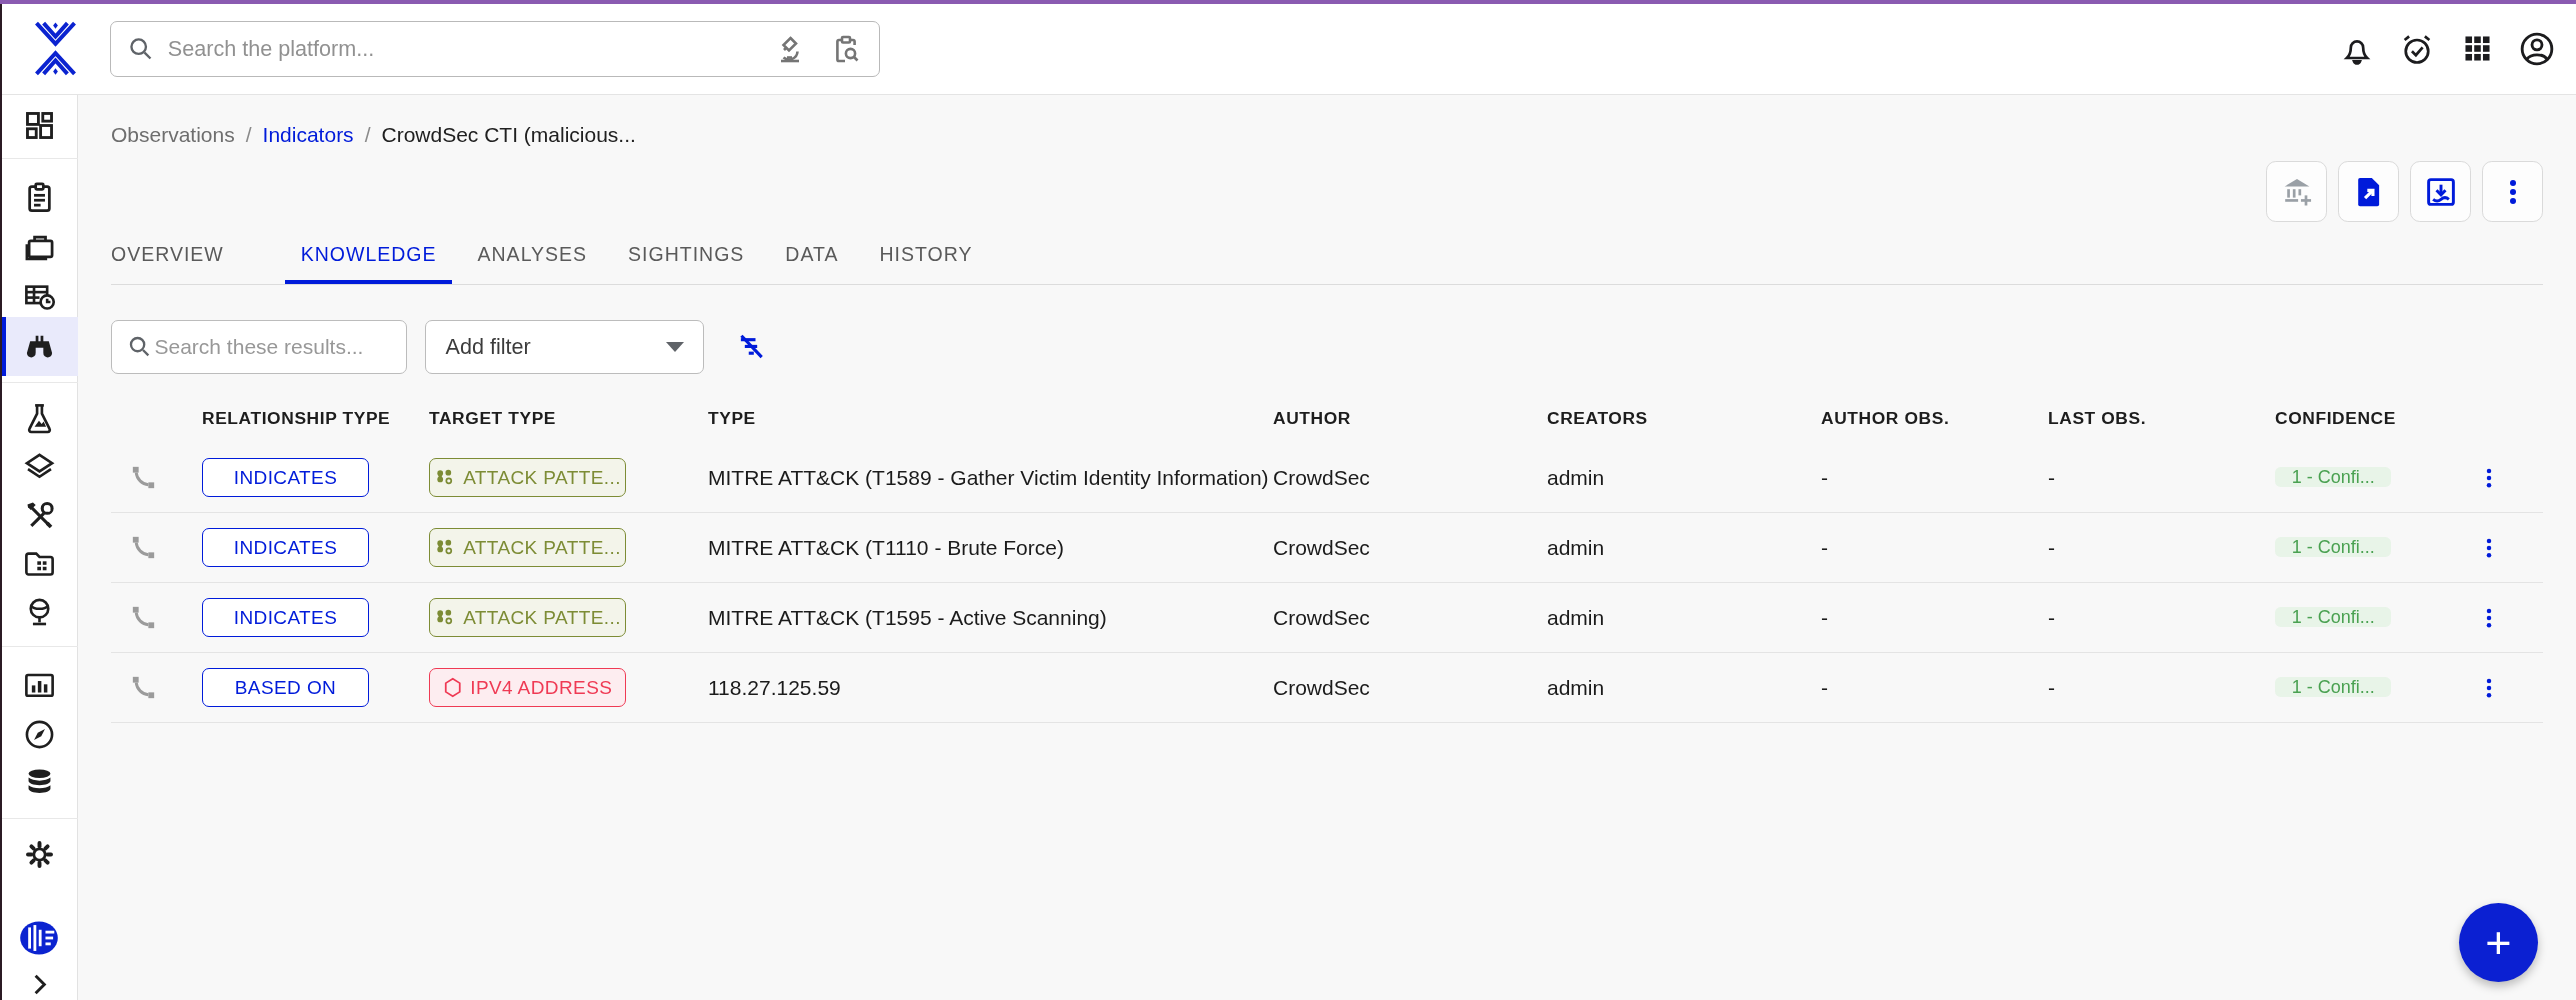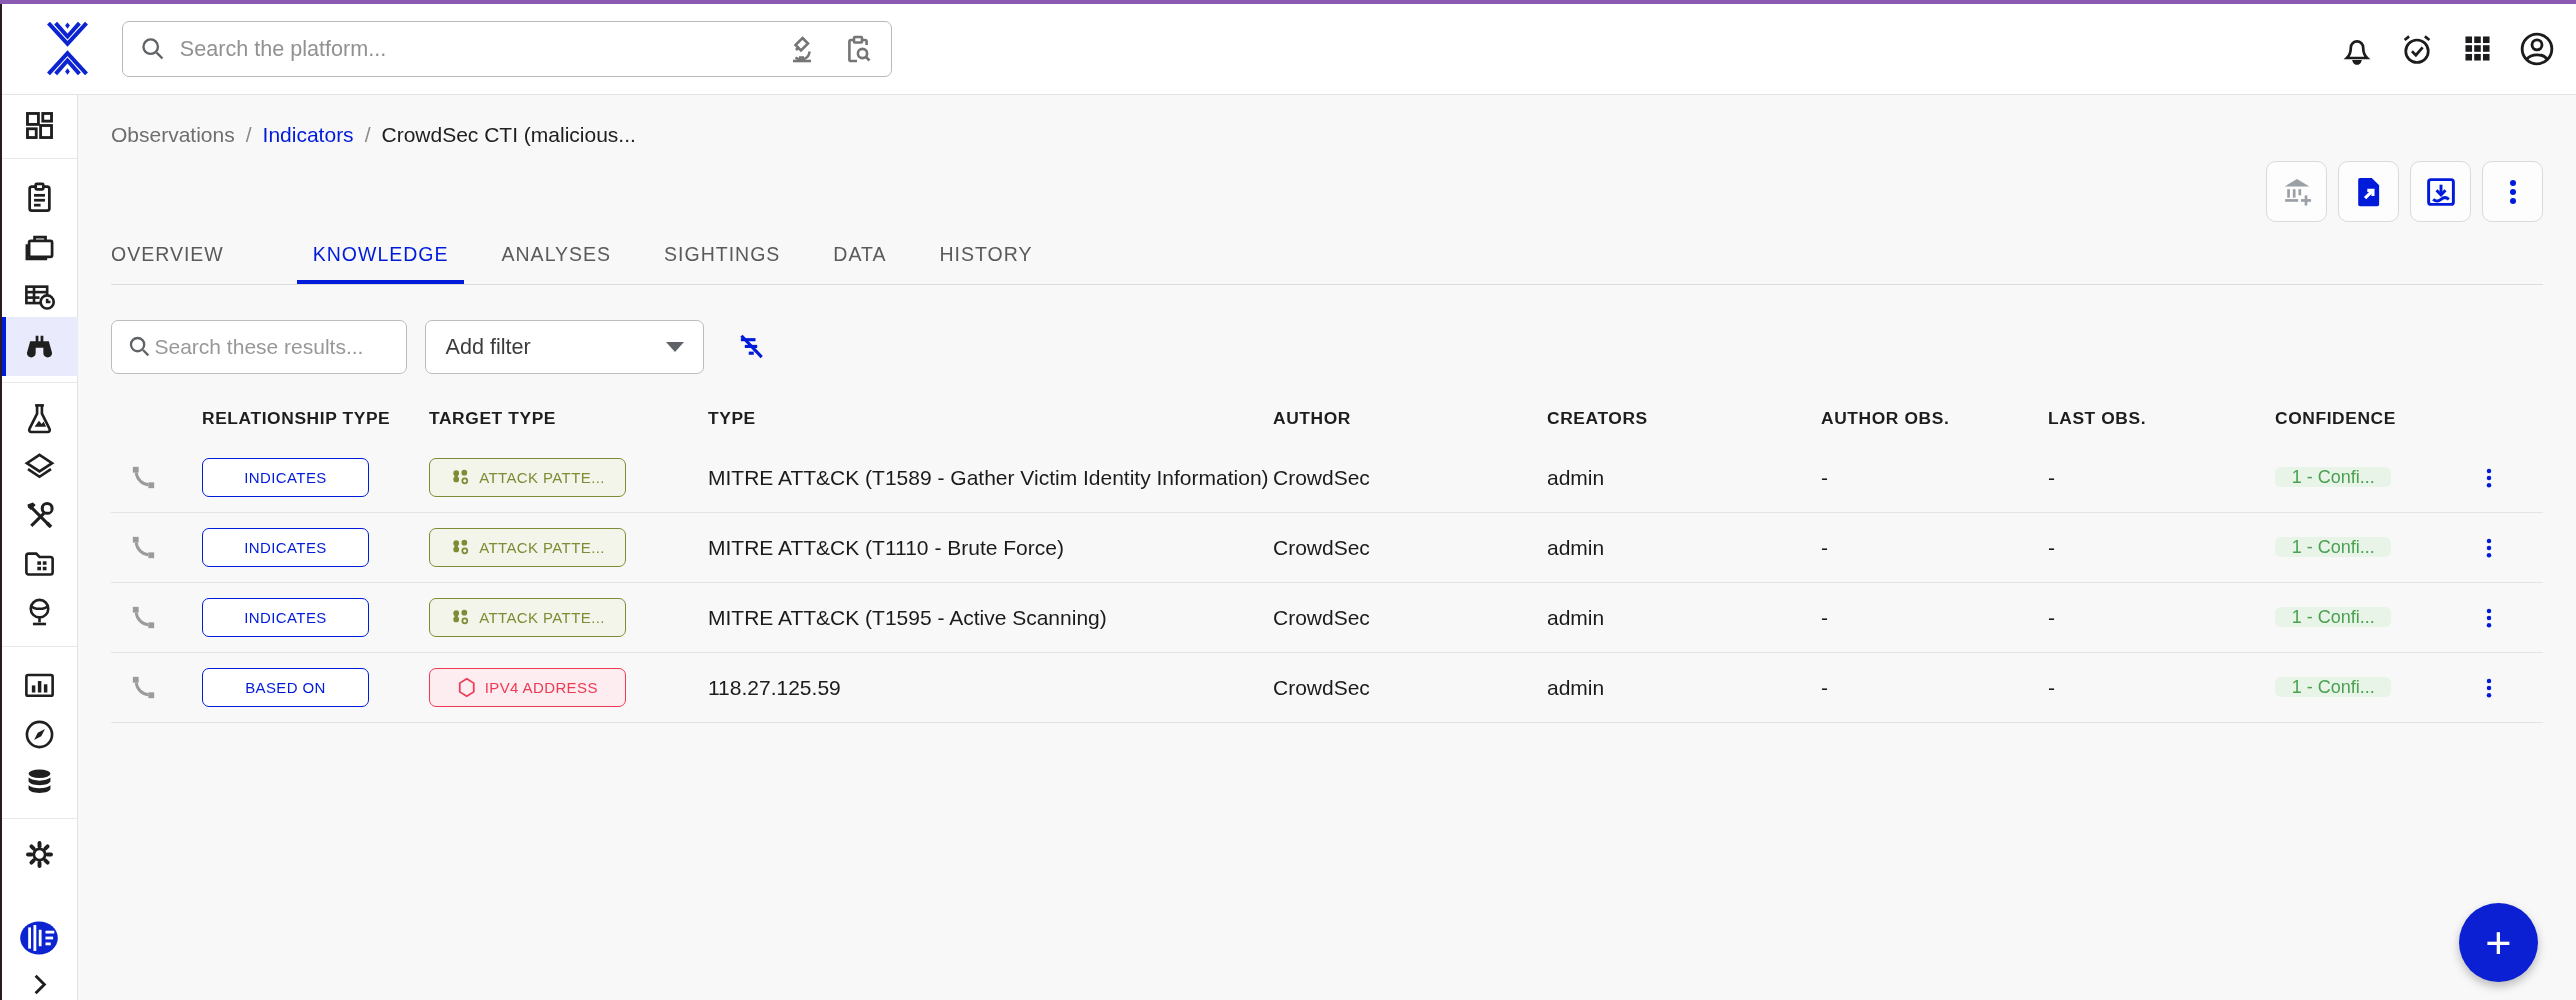--- a/index.html
+++ b/index.html
@@ -18,21 +18,21 @@
   svg { display:block; }
 
   
   .top-strip { position:absolute; top:0; left:0; width:100%; height:3.5px; background:#8a5bb1; z-index:60; }
   .left-strip { position:absolute; top:0; left:0; width:2.1px; height:100%; background:#2b1a24; z-index:55; }
 
   
   .topbar {
     position:absolute; top:3.5px; left:0; width:100%; height:91px;
     background:#ffffff; border-bottom:0.7px solid #e4e4e4;
-    display:flex; align-items:center; z-index:40;padding-left:12px;
+    display:flex; align-items:center; z-index:40;
   }
   .logo-box { width:110px; display:flex; justify-content:center; align-items:center; }
   .global-search {
     width:770px; height:56px; border:1.4px solid #b9b9b9; border-radius:7px;
     display:flex; align-items:center; padding:0 16.7px 0 15.3px; background:#fff;
   }
   .global-search input {
     flex:1; border:none; outline:none; font-size:21.6px; color:#444;
     font-family:inherit; background:transparent; margin-left:12.5px;
   }
@@ -63,21 +63,21 @@
 
   .title-row { margin-top:14px; display:flex; align-items:flex-start; }
   .page-title { font-size:32px; font-weight:400; color:#1b1b1b; letter-spacing:0.1px; }
   .title-actions { margin-left:auto; display:flex; gap:11px; }
   .action-btn {
     width:61px; height:61px; border:1.4px solid #dadada; border-radius:9.8px; background:#fdfdfd;
     display:flex; align-items:center; justify-content:center; cursor:pointer; color:var(--primary);
   }
   .action-btn.disabled { color:#9aa0a6; }
 
-  .tabs { margin-top:16.7px; display:flex; gap:53px; border-bottom:0.7px solid #dcdcdc; height:46px; }
+  .tabs { margin-top:16.7px; display:flex; gap:41px; border-bottom:0.7px solid #dcdcdc; height:46px; }
   .tab { font-size:19.5px; letter-spacing:1px; color:#5a5a5a; cursor:pointer;
     position:relative; display:flex; align-items:flex-start; padding-top:4.2px; }
   .tab.active { color:var(--primary);margin-left:36px; }
   .tab.active::after { content:""; position:absolute; left:-15.3px; right:-15.3px; bottom:0; height:3.5px; background:var(--primary); }
 
   .filterbar { margin-top:35px; display:flex; align-items:center; }
   .results-search {
     width:296px; height:54px; border:1.4px solid #bcbcbc; border-radius:7px; background:#fff;
     display:flex; align-items:center; padding:0 14px;
   }
@@ -93,21 +93,21 @@
 
   
   .grid-row { display:grid; grid-template-columns:91px 227px 279px 565px 274px 274px 227px 227px 160px 1fr; align-items:center; }
   .thead { margin-top:19.5px; height:50px; font-size:17.4px; font-weight:700; letter-spacing:0.6px; color:#1d1d1d; }
   .trow { height:70px; border-bottom:0.7px solid #e4e4e4; }
   .cell-name, .cell-author, .cell-creators { font-size:21px; color:#1b1b1b; }
   .cell-dash { font-size:21px; color:#1b1b1b; }
   .rel-icon { color:#9b9b9b; margin-left:16.7px; }
 
   .chip { height:39px; border-radius:7px; display:inline-flex; align-items:center; justify-content:center;
-          font-size:15px; letter-spacing:0.4px; font-weight:400; }
+          font-size:19px; letter-spacing:0.4px; font-weight:400; }
   .rel-chip { width:167px; border:1.4px solid var(--primary); color:var(--primary); background:#fff; cursor:default; }
   .target-chip { width:197px; gap:8px; cursor:default; }
   .kind-attack-pattern .target-chip { border:1.4px solid var(--olive); color:var(--olive); background:var(--olive-bg); }
   .kind-ipv4 .target-chip { border:1.4px solid var(--red); color:var(--red); background:var(--red-bg); }
 
   .conf-chip { height:33px; padding:0 16.7px; border-radius:5.6px; background:var(--green-bg); color:var(--green); font-size:18px; }
   .row-menu { justify-self:center; color:var(--primary); cursor:pointer; padding:5.6px; }
 
   
   .fab {

